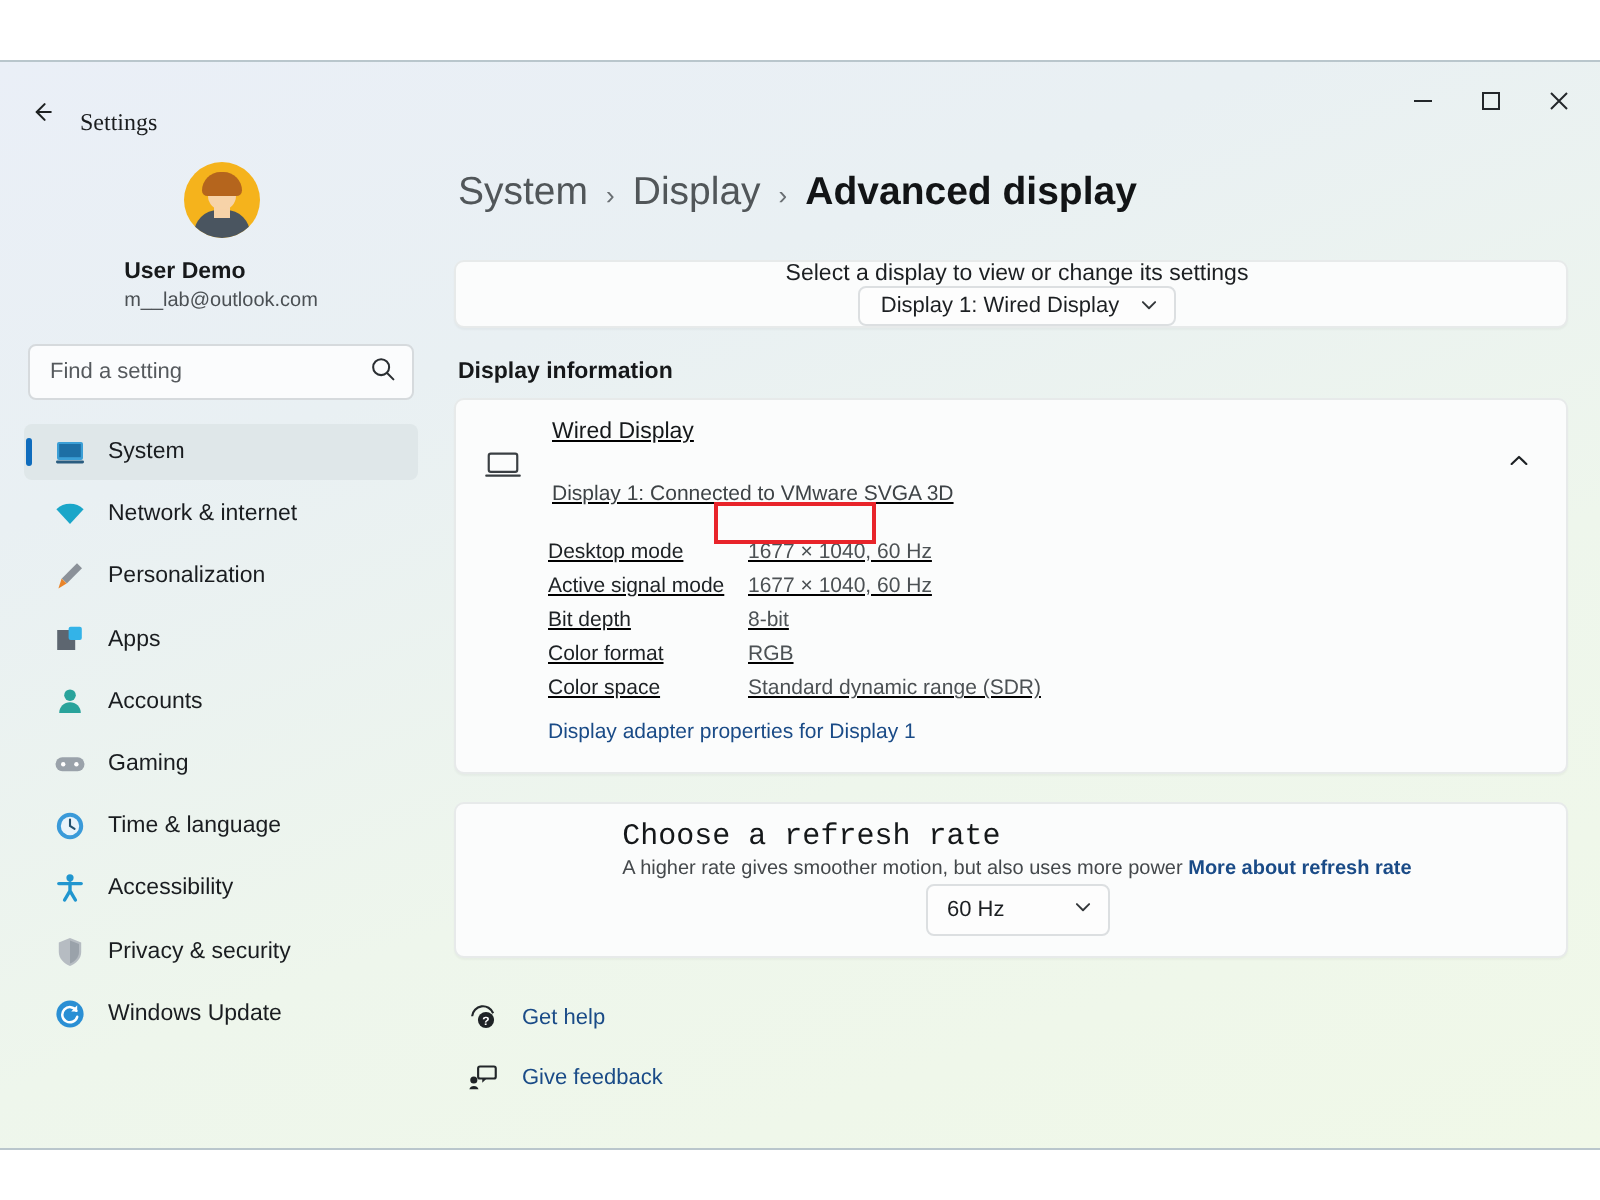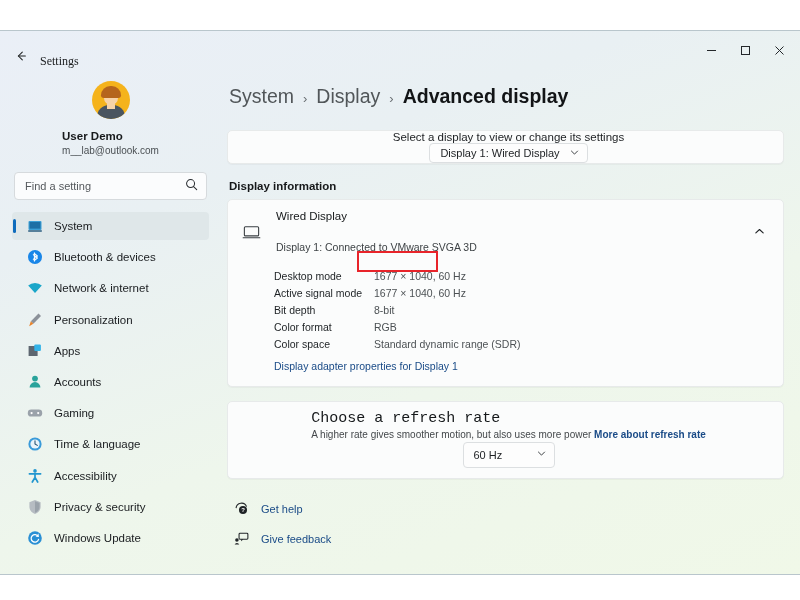--- a/index.html
+++ b/index.html
@@ -103,21 +103,21 @@
     min-width: 130px; height: 24px; background: #fdfdfd;
     border: 1px solid #dcdfe1; border-radius: 4px;
     display: flex; align-items: center; justify-content: space-between;
     padding: 0 8px 0 10px; gap: 10px;
   }
   .combo .cv { font-size: 11px; color: #1c1f22; }
   .combo .cx { font-size: 9px; color: #33373a; }
 
   .sectitle { font-size: 11.5px; font-weight: bold; color: #16181a; margin: 0 0 7px 2px; }
 
-  .infocard { padding: 0; margin-bottom: 14px; }
+  .infocard { padding: 0; margin-bottom: 14px; text-decoration: underline; }
   .infohead { display: flex; align-items: center; padding: 9px 12px 10px 14px; gap: 12px; }
   .mon-ico { width: 22px; flex: 0 0 22px; display:flex; align-items:center; }
   .infohead .tw { flex: 1; }
   .ih-title { font-size: 11.5px; color: #15181a; line-height: 15px; }
   .ih-sub { font-size: 10.5px; color: #3e4346; line-height: 15px; margin-top: 16px; }
   .chev { font-size: 11px; color: #1d2124; padding-right: 6px; }
 
   .detail { padding: 2px 0 12px 46px; }
   .drow { display: flex; height: 17.2px; align-items: center; }
   .dk { width: 100px; flex: 0 0 100px; font-size: 10.5px; color: #1d2124; }
@@ -211,30 +211,20 @@
           <span class="ic">
             <svg width="16" height="16" viewBox="0 0 16 16">
               <rect x="1.5" y="3" width="13" height="9" rx="1" fill="#3b9fd6"></rect>
               <rect x="2.6" y="4" width="10.8" height="6.6" fill="#1d6fa5"></rect>
               <rect x="1" y="12.2" width="14" height="1.5" rx="0.7" fill="#2a5d80"></rect>
             </svg>
           </span>
           <span class="lbl">System</span>
         </div>
 
-        <div class="navitem">
-          <span class="ic">
-            <svg width="16" height="16" viewBox="0 0 16 16">
-              <circle cx="8" cy="8" r="7" fill="#1986e8"></circle>
-              <path d="M7 4.2 L10.4 7 L6 10.6 M7 11.8 L10.4 9 L6 5.4" fill="none" stroke="#fff" stroke-width="1.05" stroke-linejoin="round"></path>
-              <path d="M7.4 3.6 V12.4" stroke="#fff" stroke-width="1.05"></path>
-            </svg>
-          </span>
-          <span class="lbl">Bluetooth &amp; devices</span>
-        </div>
 
         <div class="navitem">
           <span class="ic">
             <svg width="16" height="16" viewBox="0 0 16 16">
               <path d="M1.2 5.6 A10 10 0 0 1 14.8 5.6 L8 13 Z" fill="#1aa6c9"></path>
             </svg>
           </span>
           <span class="lbl">Network &amp; internet</span>
         </div>
 

